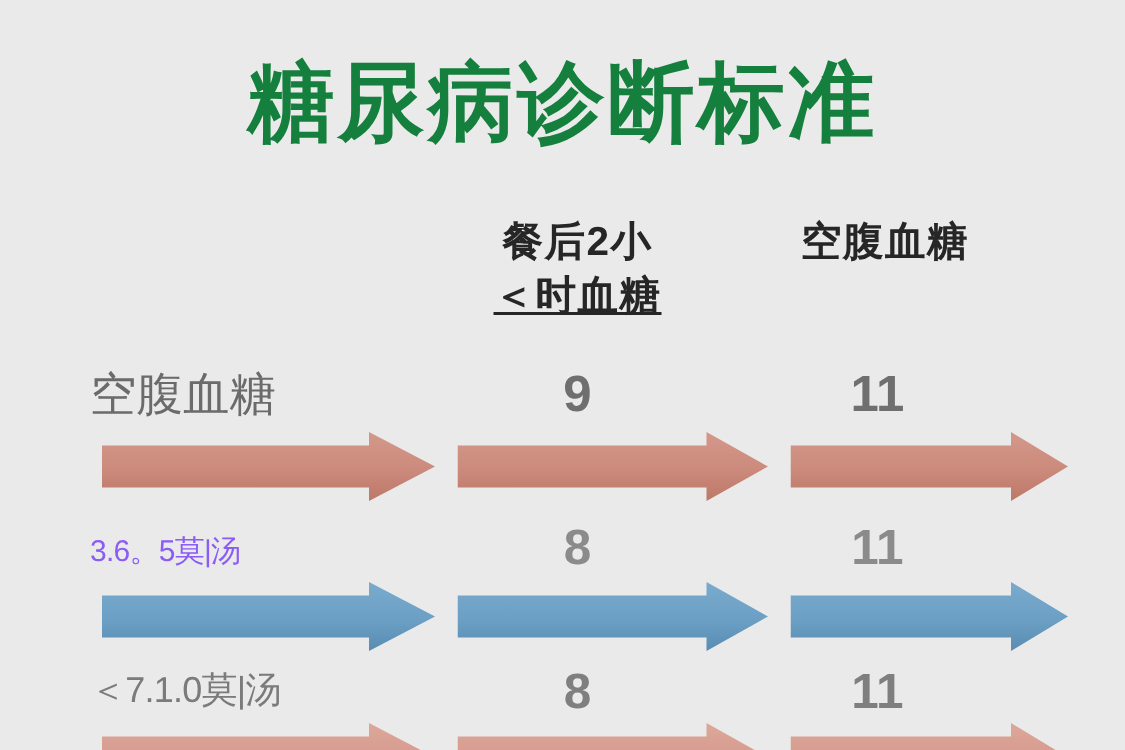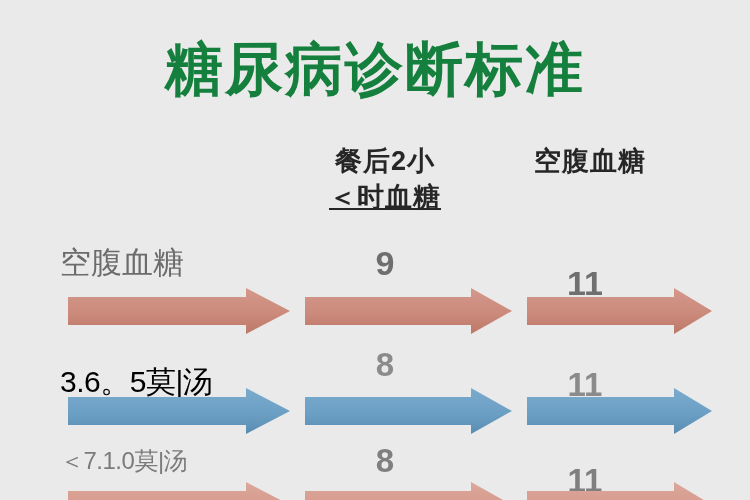--- a/index.html
+++ b/index.html
@@ -64,24 +64,24 @@
     color: #6a6a6a;
     white-space: nowrap;
   }
   #row-label-1 {
     top: 243px;
     font-size: 31px;
     line-height: 40px;
     color: #6b6b6b;
   }
   #row-label-2 {
-    top: 362px;
-    font-size: 30px;
+    top: 348px;
+    font-size: 20px;
     line-height: 40px;
-    color: #000000;
+    color: #8b5cf6;
     letter-spacing: -0.5px;
   }
   #row-label-3 {
     top: 440px;
     font-size: 24px;
     line-height: 42px;
     color: #7b7b7b;
     letter-spacing: -0.5px;
   }
 
@@ -90,21 +90,21 @@
     position: absolute;
     width: 120px;
     text-align: center;
     font-weight: bold;
     color: #6f6f6f;
   }
   .v-r1 { top: 242px; font-size: 34px; line-height: 42px; }
   .v-r2 { top: 344px; font-size: 33px; line-height: 42px; color: #8b8b8b; }
   .v-r3 { top: 440px; font-size: 33px; line-height: 42px; color: #7f7f7f; }
   .c2 { left: 325px; }
-  .c3 { left: 525px; margin-top: 20px; }
+  .c3 { left: 525px; }
 
   
   .arrow-row {
     position: absolute;
     left: 0;
     width: 750px;
     height: 46px;
   }
   #arrow-row-1 { top: 288px; }
   #arrow-row-2 { top: 388px; }

